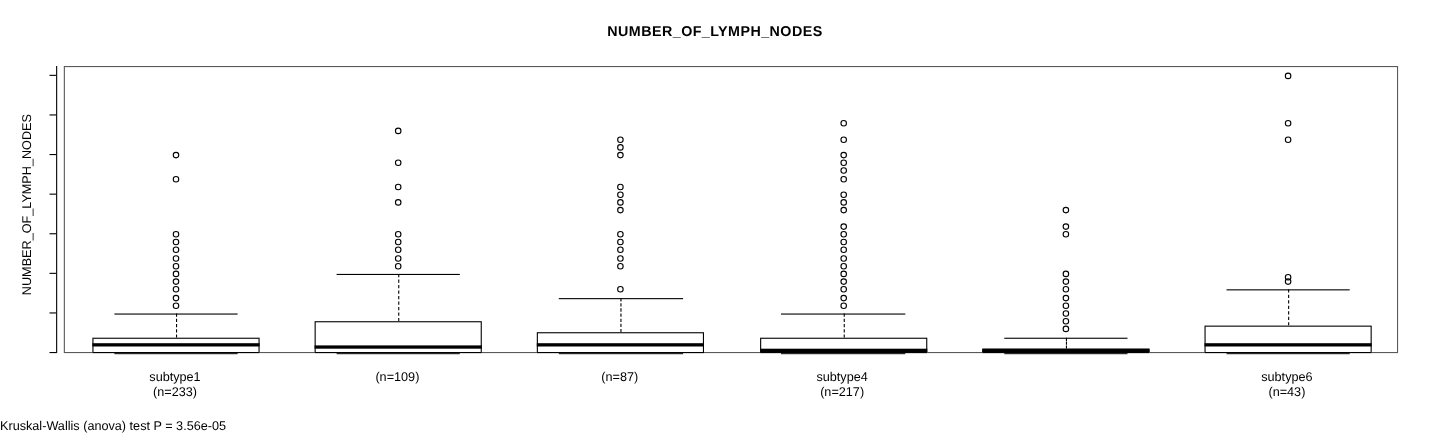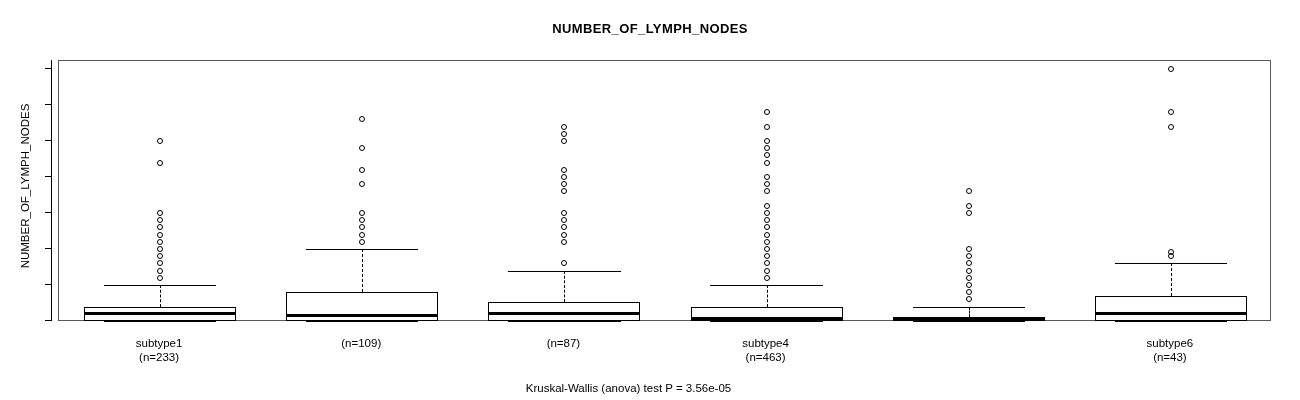--- a/index.html
+++ b/index.html
@@ -5,21 +5,21 @@
   html,body{margin:0;padding:0;background:#ffffff;}
   body{width:1300px;height:400px;overflow:hidden;
        font-family:"Liberation Sans","DejaVu Sans",sans-serif;color:#000;}
   #root{position:relative;width:1300px;height:400px;}
 
   .chart-title{
     position:absolute;left:0;top:21px;width:1300px;text-align:center;
     font-size:13px;font-weight:bold;letter-spacing:.4px;
   }
   .footer-note{
-    position:absolute;left:0;top:382px;width:1257px;text-align:center;
+    position:absolute;left:0;top:382px;width:1257px;
     font-size:11.5px;
   }
   .ylabel{
     position:absolute;left:-95px;top:180px;width:240px;text-align:center;
     font-size:11.5px;transform:rotate(-90deg);transform-origin:center center;
   }
 
   
   .plot-frame{
     position:absolute;left:58px;top:60px;width:1213px;height:261px;
@@ -195,21 +195,21 @@
         <span class="gn">(n=233)</span>
       </div>
       <div class="x-group-label" style="left: 261.25px;">
         <span class="gn">(n=109)</span>
       </div>
       <div class="x-group-label" style="left: 463.417px;">
         <span class="gn">(n=87)</span>
       </div>
       <div class="x-group-label" style="left: 665.583px;">
         <span class="gname">subtype4</span>
-        <span class="gn">(n=463)</span>
+        <span class="gn">(n=217)</span>
       </div>
       <div class="x-group-label" style="left: 867.75px;">
       </div>
       <div class="x-group-label" style="left: 1069.92px;">
         <span class="gname">subtype6</span>
         <span class="gn">(n=43)</span>
       </div>
     </div>
 
   <div class="footer-note">Kruskal-Wallis (anova) test P = 3.56e-05</div>

